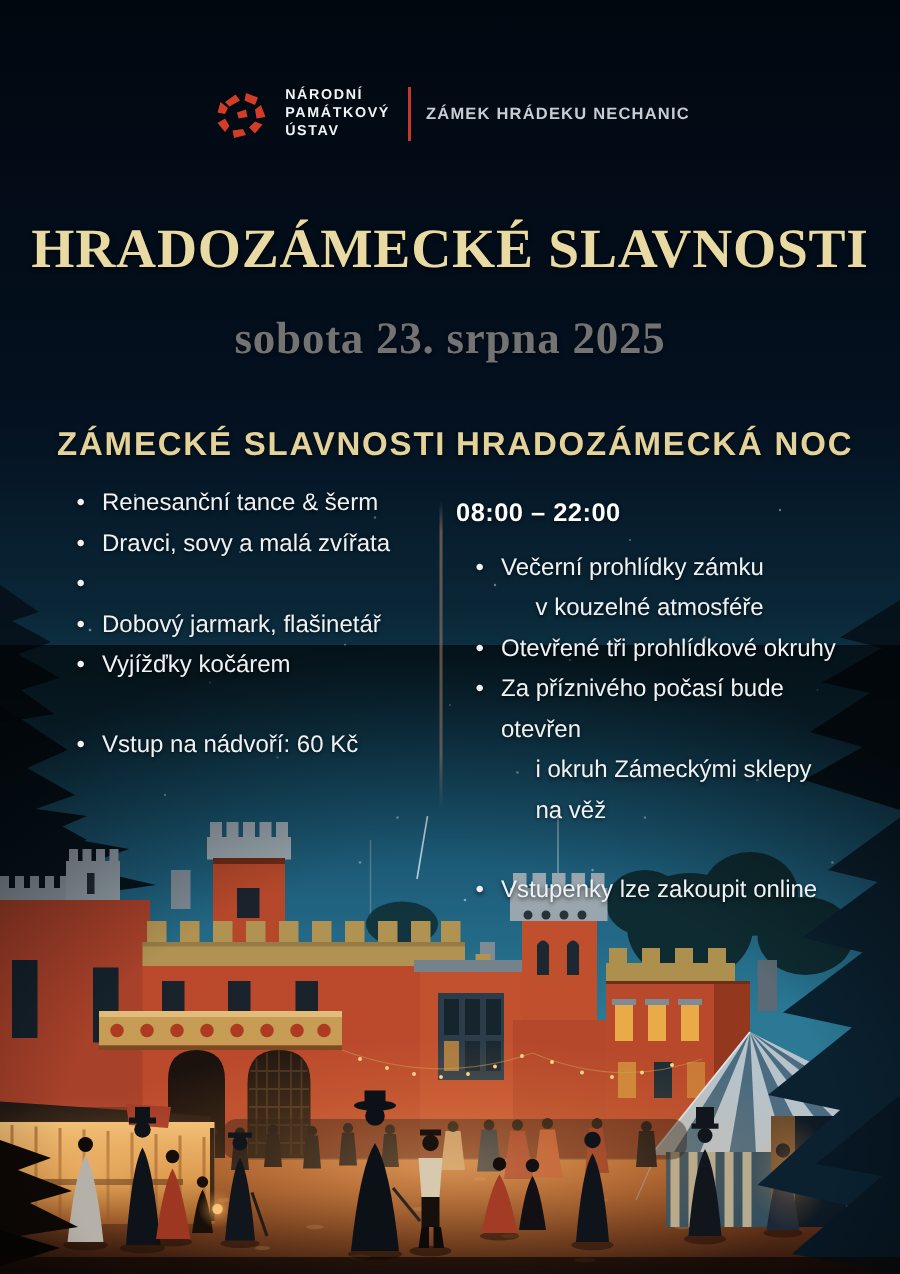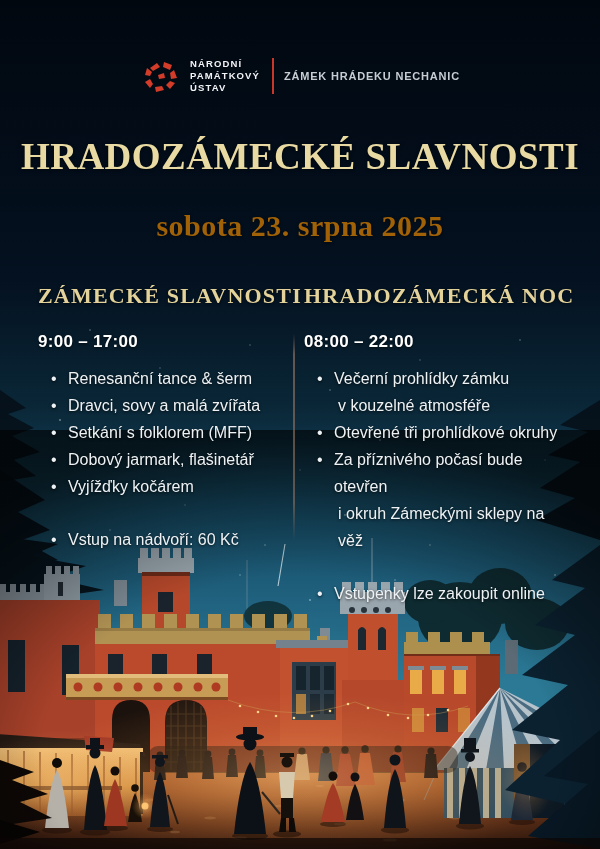--- a/index.html
+++ b/index.html
@@ -13,42 +13,42 @@
   
   .logo-row{position:absolute;top:56px;left:0;right:0;display:flex;justify-content:center;align-items:center;}
   .npu-icon{width:42px;height:40px;margin-right:8px;flex:0 0 auto;}
   .npu-text{display:flex;flex-direction:column;color:#f2f4f6;font-weight:bold;
     font-size:9.5px;line-height:12px;letter-spacing:1.1px;}
   .logo-divider{width:2px;height:36px;background:#c7382a;margin:0 10px 0 12px;}
   .venue-text{display:flex;flex-direction:row;color:#c7cdd3;font-weight:bold;
     font-size:11px;line-height:15px;letter-spacing:.8px;}
 
   
-  .title{position:absolute;top:131px;left:0;right:0;margin:4px;text-align:center;
+  .title{position:absolute;top:131px;left:0;right:0;margin:14px;text-align:center;
     font-family:"Liberation Serif",serif;font-weight:bold;font-size:37px;
     letter-spacing:.5px;color:#e8daa2;text-shadow:0 1px 3px rgba(0,0,0,.6);}
   .date{position:absolute;top:209px;left:0;right:0;margin:0;text-align:center;
     font-family:"Liberation Serif",serif;font-weight:bold;font-size:30px;
-    color:#a16207;letter-spacing:.5px;text-shadow:0 1px 3px rgba(0,0,0,.6);}
+    color:#737373;letter-spacing:.5px;text-shadow:0 1px 3px rgba(0,0,0,.6);}
 
   
   .col{position:absolute;top:283px;}
   .col-left{left:38px;width:250px;}
   .col-right{left:304px;width:256px;}
-  .col h3{margin:0;font-family:Liberation Serif, serif;font-weight:bold;
+  .col h3{margin:0;font-family:Liberation Sans, sans-serif;font-weight:bold;
     font-size:22px;letter-spacing:1.2px;color:#e3d29a;white-space:nowrap;
     text-shadow:0 1px 3px rgba(0,0,0,.6);}
   .time{margin-top:23px;font-size:17px;font-weight:bold;color:#ffffff;
     letter-spacing:.3px;text-shadow:0 1px 3px rgba(0,0,0,.65);}
   ul.rows{list-style:none;margin:13px 0 0;padding:0 0 0 13px;}
   ul.rows li{display:flex;font-size:16px;line-height:27px;color:#eef2f4;
     text-shadow:0 1px 3px rgba(0,0,0,.7);}
   ul.rows .bullet{width:17px;flex:0 0 auto;}
   ul.rows li.no-bullet .bullet{visibility:hidden;}
-  ul.rows li.no-bullet .row-text{padding-left:4px;}
+  ul.rows li.no-bullet .row-text{padding-left:4px;margin-left:19px;}
   .note-row{display:flex;margin:26px 0 0;padding-left:13px;font-size:16px;
     line-height:27px;color:#eef2f4;text-shadow:0 1px 3px rgba(0,0,0,.7);}
   .note-row .bullet{width:17px;flex:0 0 auto;}
   .col-divider{position:absolute;left:293px;top:334px;width:1.5px;height:206px;z-index:1;
     background:linear-gradient(rgba(155,120,100,0),rgba(155,120,100,.62) 10%,
       rgba(155,120,100,.55) 82%,rgba(155,120,100,0));}
 </style>
 </head>
 <body>
 
@@ -512,33 +512,31 @@
       </div>
     </header>
 
     <h1 class="title">HRADOZÁMECKÉ SLAVNOSTI</h1>
     <h2 class="date">sobota 23. srpna 2025</h2>
 
     <div class="col-divider"></div>
 
     <section class="col col-left">
       <h3>ZÁMECKÉ SLAVNOSTI</h3>
-      <div class="time">9:00 – 17:00</div>
       <ul class="rows">
         <li>
             <span class="bullet">•</span>
             <span class="row-text">Renesanční tance &amp; šerm</span>
           </li>
         <li>
             <span class="bullet">•</span>
             <span class="row-text">Dravci, sovy a malá zvířata</span>
           </li>
         <li>
             <span class="bullet">•</span>
-            <span class="row-text">Setkání s folklorem (MFF)</span>
           </li>
         <li>
             <span class="bullet">•</span>
             <span class="row-text">Dobový jarmark, flašinetář</span>
           </li>
         <li>
             <span class="bullet">•</span>
             <span class="row-text">Vyjížďky kočárem</span>
           </li>
       </ul>

